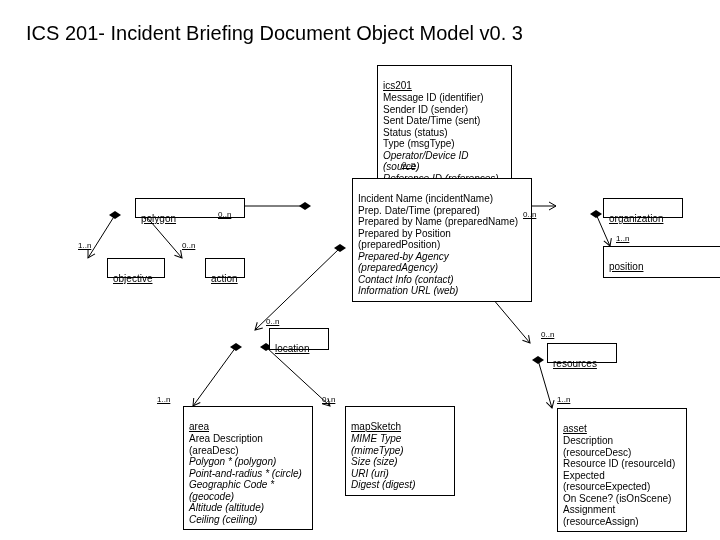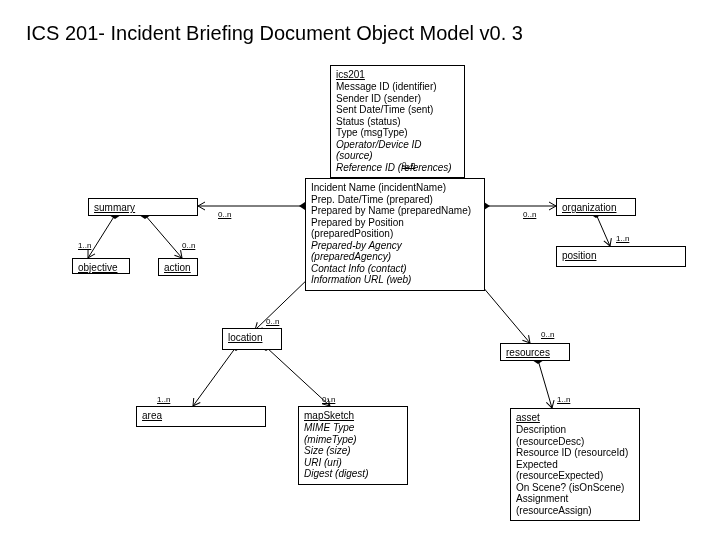--- a/index.html
+++ b/index.html
@@ -17,22 +17,23 @@
     left: 26px;
     top: 22px;
     font-size: 20px;
     font-weight: 400;
     color: #000;
   }
   .box {
     position: absolute;
     border: 1px solid #000;
     background: #fff;
-    padding: 3px 5px 4px 5px;
+    padding: 14px 5px 4px 5px;
     z-index: 2;
+    margin-left: 47px;
   }
   .box .name {
     font-size: 10px;
     text-decoration: underline;
     margin-bottom: 1px;
   }
   .box .attrs {
     font-size: 10px;
     line-height: 1.15;
   }
@@ -146,24 +147,24 @@
     <div>Prep. Date/Time (prepared)</div>
     <div>Prepared by Name (preparedName)</div>
     <div>Prepared by Position (preparedPosition)</div>
     <div class="it">Prepared-by Agency (preparedAgency)</div>
     <div class="it">Contact Info (contact)</div>
     <div class="it">Information URL (web)</div>
   </div>
 </div>
 
 <div class="box" style="left:88px;top:198px;width:110px;height:18px">
-  <div class="name">summary</div>
-</div>
-
-<div class="box" style="left:72px;top:258px;width:58px;height:16px">
+  <div class="name">polygon</div>
+</div>
+
+<div class="box" style="left:60px;top:258px;width:58px;height:16px">
   <div class="name">objective</div>
 </div>
 
 <div class="box" style="left:158px;top:258px;width:40px;height:18px">
   <div class="name">action</div>
 </div>
 
 <div class="box" style="left:556px;top:198px;width:80px;height:18px">
   <div class="name">organization</div>
 </div>
@@ -175,20 +176,28 @@
 <div class="box" style="left:222px;top:328px;width:60px;height:22px">
   <div class="name">location</div>
 </div>
 
 <div class="box" style="left:500px;top:343px;width:70px;height:18px">
   <div class="name">resources</div>
 </div>
 
 <div class="box" style="left:136px;top:406px;width:130px">
   <div class="name">area</div>
+  <div class="attrs">
+    <div>Area Description (areaDesc)</div>
+    <div class="it">Polygon * (polygon)</div>
+    <div class="it">Point-and-radius * (circle)</div>
+    <div class="it">Geographic Code * (geocode)</div>
+    <div class="it">Altitude (altitude)</div>
+    <div class="it">Ceiling (ceiling)</div>
+  </div>
 </div>
 
 <div class="box" style="left:298px;top:406px;width:110px">
   <div class="name">mapSketch</div>
   <div class="attrs">
     <div class="it">MIME Type (mimeType)</div>
     <div class="it">Size (size)</div>
     <div class="it">URI (uri)</div>
     <div class="it">Digest (digest)</div>
   </div>

